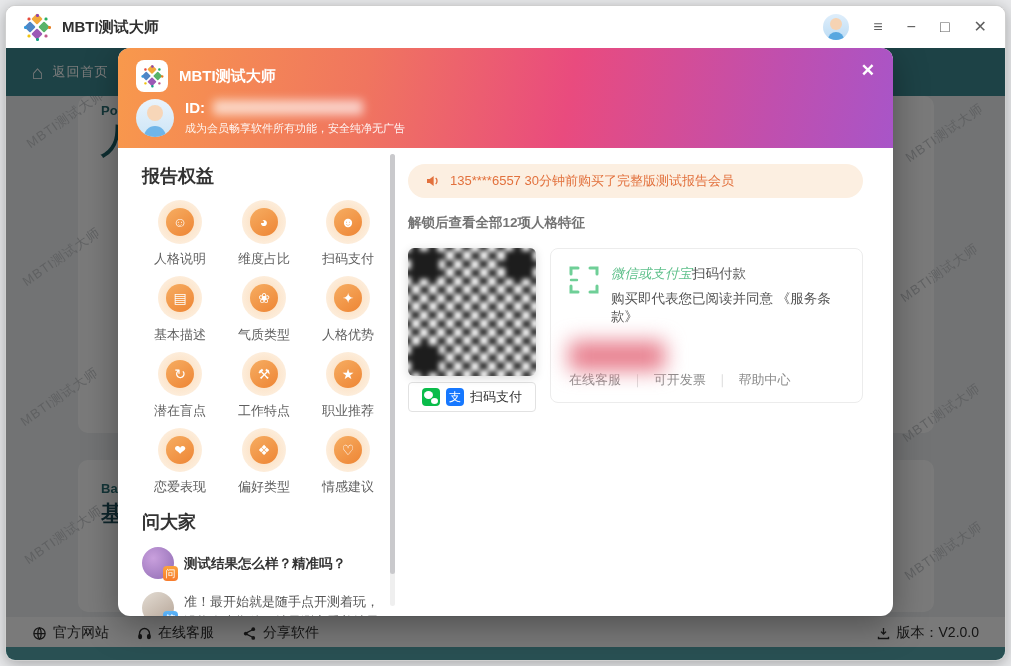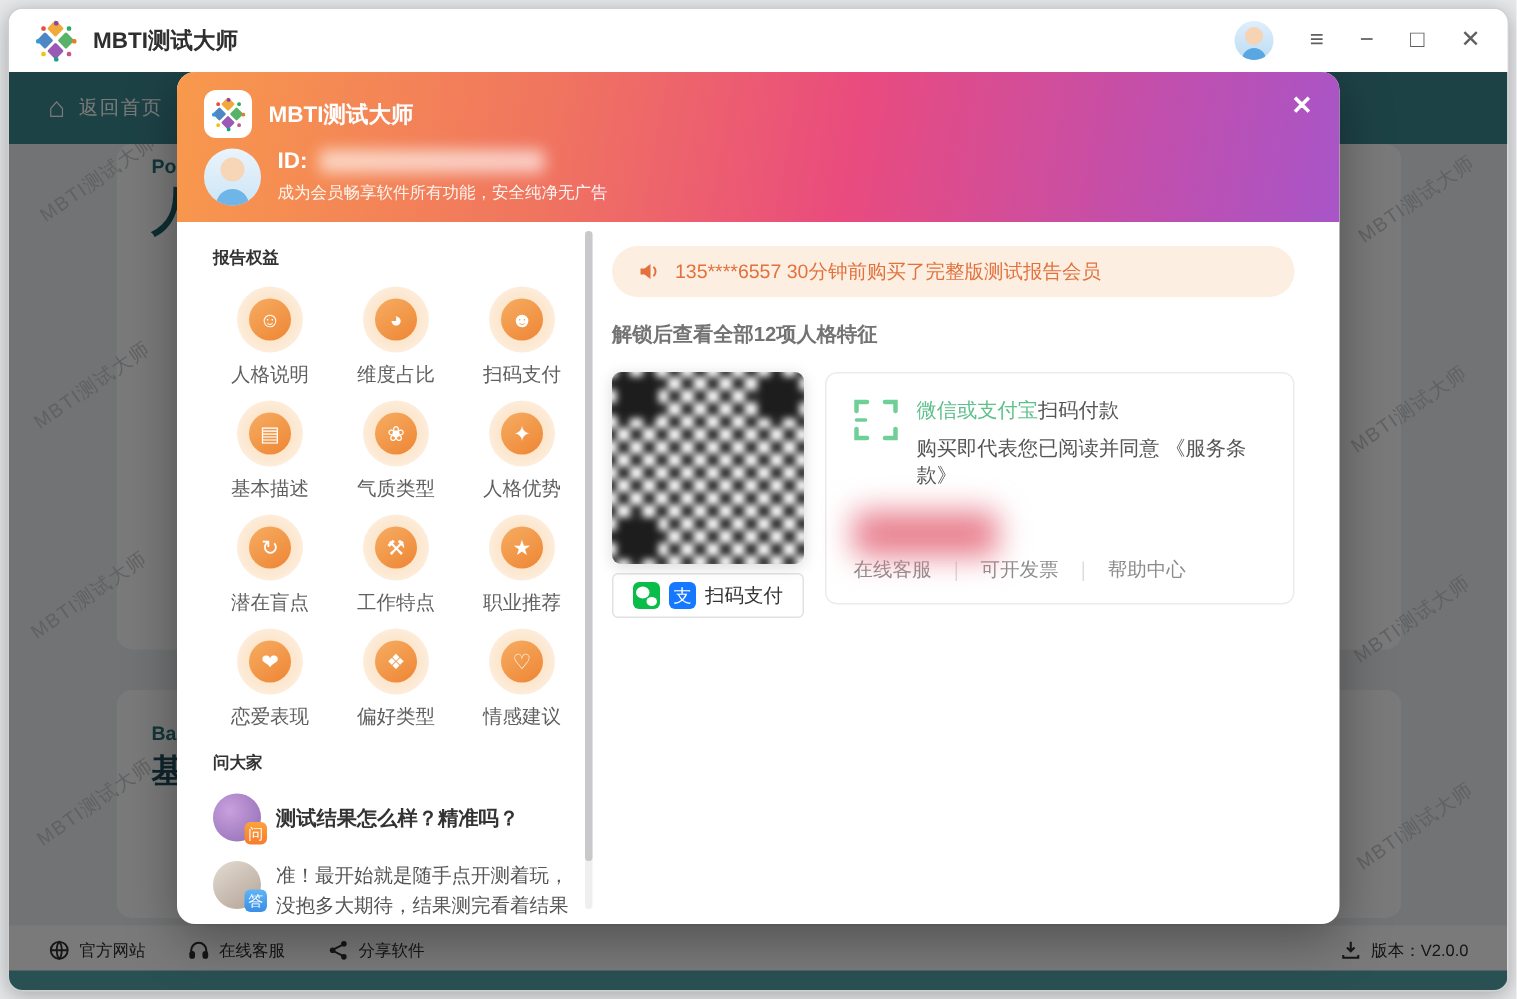--- a/index.html
+++ b/index.html
@@ -37,21 +37,21 @@
   .nav { position:absolute; top:0; left:0; right:0; height:48px; background:#3e8b93; display:flex; align-items:center; gap:9px; padding:0 26px; color:#fff; }
   .home-icon { font-size:19px; line-height:1; }
   .nav-label { font-size:13px; letter-spacing:1px; }
   .content { position:absolute; top:48px; left:0; right:0; height:521px; background:#eef0f2; overflow:hidden; }
   .bg-card { position:absolute; left:72px; width:856px; background:#fff; border-radius:10px; }
   .bg-card.c1 { top:0; height:337px; }
   .bg-card.c2 { top:364px; height:152px; }
   .peek-en { position:absolute; left:95px; color:#2a7076; font-size:13px; font-weight:bold; }
   .peek-cn { position:absolute; left:95px; color:#1f6066; font-weight:bold; }
   .wm { position:absolute; color:#c2c5c8; font-size:13px; letter-spacing:1px; transform:rotate(-35deg); opacity:.85; white-space:nowrap; }
-  .footer { position:absolute; left:0; right:0; bottom:13px; height:28px; background:#fff; display:flex; align-items:center; gap:28px; padding:0 26px; font-size:11px; color:#2e2e2e; }
+  .footer { position:absolute; left:0; right:0; bottom:13px; height:28px; background:#fff; display:flex; align-items:center; gap:28px; padding:0 26px; font-size:14px; color:#2e2e2e; }
   .f-item { display:flex; align-items:center; gap:6px; }
   .f-version { margin-left:auto; display:flex; align-items:center; gap:6px; }
   .teal-strip { position:absolute; left:0; right:0; bottom:0; height:13px; background:#57a8ad; }
   .overlay { position:absolute; inset:0; background:rgba(0,0,0,.52); z-index:5; }
   
   .modal { position:absolute; left:112px; top:0; width:775px; height:568px; background:#fff; border-radius:12px; overflow:hidden; z-index:10; box-shadow:0 10px 34px rgba(0,0,0,.35); }
   .m-header { height:100px; padding:12px 18px; position:relative; color:#fff;
     background:linear-gradient(100deg,#f8994c 0%,#f0755f 32%,#e94b7e 58%,#c04fae 84%,#a855c8 100%); }
   .m-h-top { display:flex; align-items:center; gap:11px; }
   .m-logo-tile { width:32px; height:32px; background:#fff; border-radius:8px; display:flex; align-items:center; justify-content:center; }
@@ -62,21 +62,21 @@
   .m-avatar { width:38px; height:38px; border-radius:50%; background:linear-gradient(#eaf4fc,#cde5f6); position:relative; overflow:hidden; flex:0 0 38px; }
   .m-avatar::before { content:""; position:absolute; left:11px; top:6px; width:16px; height:16px; border-radius:50%; background:#f7d6b8; }
   .m-avatar::after { content:""; position:absolute; left:8px; bottom:-4px; width:22px; height:15px; border-radius:11px 11px 0 0; background:#6fb5e8; }
   .id-row { display:flex; align-items:center; gap:8px; font-size:15px; font-weight:bold; }
   .id-blur { width:150px; height:15px; border-radius:3px; background:rgba(255,255,255,.65); filter:blur(5px); }
   .m-subtitle { font-size:11px; opacity:.92; margin-top:5px; font-weight:normal; }
   .m-refresh { position:absolute; right:20px; bottom:14px; font-size:12.5px; cursor:pointer; }
   .m-body { display:flex; height:468px; position:relative; }
   
   .m-left { width:268px; flex:0 0 268px; padding:16px 0 0 24px; }
-  .sec-h { font-size:11px; font-weight:bold; color:#333; }
+  .sec-h { font-size:18px; font-weight:bold; color:#333; }
   .benefit-grid { display:grid; grid-template-columns:repeat(3,76px); column-gap:8px; row-gap:8px; margin-top:12px; }
   .b-item { display:flex; flex-direction:column; align-items:center; }
   .b-glow { width:44px; height:44px; border-radius:50%; background:radial-gradient(circle,#fbd9b4 0%,#fdeedd 75%); display:flex; align-items:center; justify-content:center; }
   .b-ic { width:28px; height:28px; border-radius:50%; background:linear-gradient(145deg,#f6ad62,#ee8534); color:#fff; font-size:14px; display:flex; align-items:center; justify-content:center; }
   .b-label { font-size:13px; color:#5f5f5f; margin-top:6px; }
   .qa-h { margin-top:14px; }
   .qa-item { display:flex; gap:10px; margin-top:13px; }
   .qa-avatar { width:32px; height:32px; border-radius:50%; position:relative; flex:0 0 32px; }
   .qa-avatar.q { background:radial-gradient(circle at 35% 35%,#c9a0dd,#8f6bb3); }
   .qa-avatar.a { background:linear-gradient(145deg,#e3dcd3,#b3a294); }
@@ -109,21 +109,21 @@
     background-position:8px 8px, calc(100% - 8px) 8px, 8px calc(100% - 8px), 0 0;
     background-repeat:no-repeat, no-repeat, no-repeat, repeat; }
   .qr-label { margin-top:6px; height:30px; border:1px solid #e2e2e2; border-radius:4px; background:#fff; display:flex; align-items:center; justify-content:center; gap:6px; font-size:13px; color:#333; }
   .wx-ic { width:18px; height:18px; border-radius:4px; background:#0abc4a; position:relative; }
   .wx-ic::before { content:""; position:absolute; left:2px; top:3px; width:9px; height:8px; border-radius:50%; background:#fff; }
   .wx-ic::after { content:""; position:absolute; right:2px; bottom:2px; width:7px; height:6px; border-radius:50%; background:#fff; }
   .ali-ic { width:18px; height:18px; border-radius:4px; background:#1678ff; color:#fff; font-size:12px; display:flex; align-items:center; justify-content:center; }
   .info-card { flex:1; border:1px solid #ececec; border-radius:8px; padding:16px 18px 13px; min-height:153px; display:flex; flex-direction:column; background:#fff; }
   .scan-row { display:flex; gap:12px; }
   .pay-line1 { font-size:13.5px; color:#555; }
-  .pay-line1 .hl { color:#5fc08b; }
+  .pay-line1 .hl { color:#5fc08b;font-style:italic; }
   .pay-line2 { font-size:13.5px; color:#555; margin-top:7px; }
   .terms { color:#555; cursor:pointer; }
   .ic-blur { width:96px; height:30px; margin-top:15px; border-radius:4px; background:#e87f8e; filter:blur(10px); }
   .links { margin-top:auto; display:flex; align-items:center; gap:10px; font-size:13px; color:#8c8c8c; }
   .sep { color:#d5d5d5; }
   svg { display:block; }
 </style>
 </head>
 <body>
 

